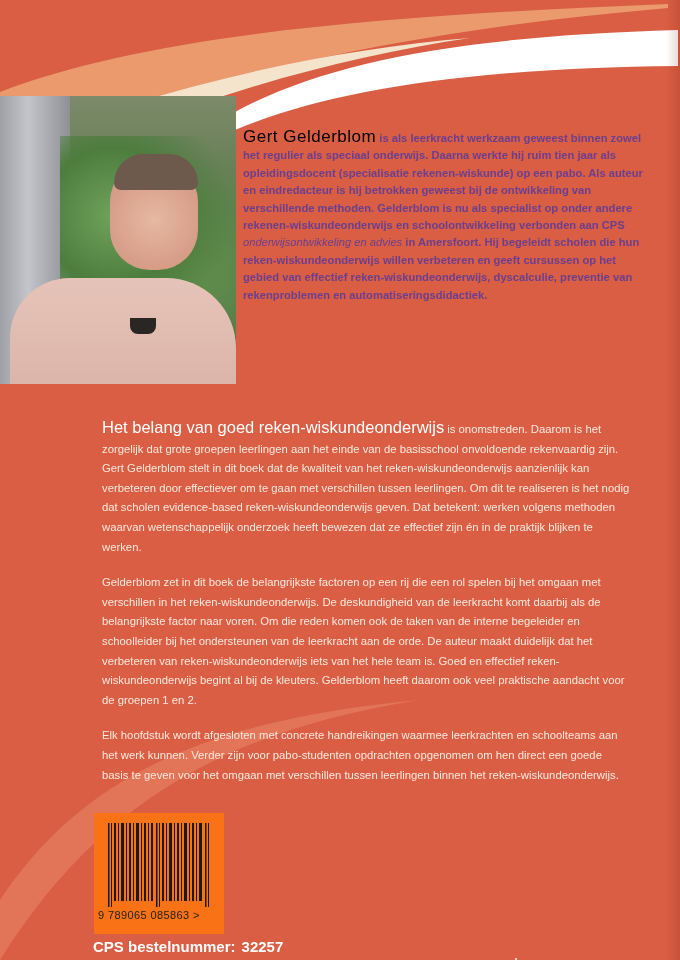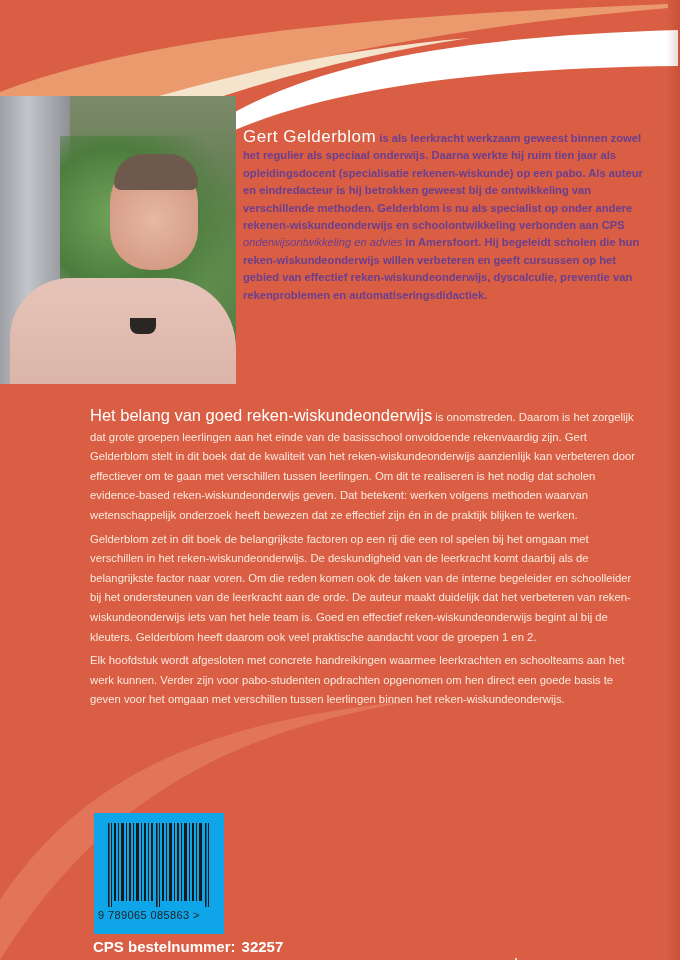--- a/index.html
+++ b/index.html
@@ -15,28 +15,28 @@
     background: radial-gradient(circle at 30% 40%, #6fa25a 0%, #4d7d3e 40%, rgba(0,0,0,0) 70%),
                 radial-gradient(circle at 80% 70%, #5f8f4d 0%, rgba(0,0,0,0) 60%); }
   .photo .shirt { position: absolute; left: 10px; top: 182px; width: 226px; height: 120px; border-radius: 60px 70px 0 0;
     background: linear-gradient(180deg, #e6c3b8 0%, #dbb3a8 100%); }
   .photo .head { position: absolute; left: 110px; top: 62px; width: 88px; height: 112px; border-radius: 44px 44px 40px 40px;
     background: radial-gradient(circle at 50% 55%, #e7b8a2 0%, #d49a84 70%, #b97d68 100%); }
   .photo .hair { position: absolute; left: 114px; top: 58px; width: 84px; height: 36px; border-radius: 42px 42px 10px 10px; background: #6e5a4c; }
   .photo .tee { position: absolute; left: 130px; top: 222px; width: 26px; height: 16px; background: #2a2623; border-radius: 0 0 8px 8px; }
 
   .bio { position: absolute; left: 243px; top: 128px; width: 400px; color: #6a3f8f; font-size: 11.2px; line-height: 17.4px; font-weight: bold; }
-  .bio .name { font-size: 17px; font-weight: normal; color: #ffffff; letter-spacing: 0.5px; }
+  .bio .name { font-size: 17px; font-weight: normal; color: #000000; letter-spacing: 0.5px; }
   .bio em { font-style: italic; font-weight: normal; }
 
   .blurb { position: absolute; left: 86px; top: 402px; width: 560px; color: #fbe9de; font-size: 11.3px; line-height: 19.6px; }
   .blurb .lead { font-size: 16.5px; color: #ffffff; }
-  .blurb p { margin: 4px; }
+  .blurb p { margin: 16px; }
 
-  .barcode-box { position: absolute; left: 94px; top: 813px; width: 130px; height: 121px; background: #0ea5e9; }
+  .barcode-box { position: absolute; left: 94px; top: 813px; width: 130px; height: 121px; background: #f97316; }
   .bars { position: absolute; left: 14px; top: 10px; width: 104px; height: 84px; }
   .isbn { position: absolute; left: 4px; top: 96px; font-family: "Liberation Sans", sans-serif; font-size: 11px; color: #222; letter-spacing: 0.4px; white-space: nowrap; }
   .order { position: absolute; left: 93px; top: 938px; color: #fff; font-size: 15px; font-weight: bold; }
   .order .num { margin-left: 6px; }
 
   .logo { position: absolute; left: 396px; top: 820px; width: 200px; height: 110px; }
   .logo .cps { position: absolute; left: 66px; top: 66px; color: #3d3ea1; font-size: 21px; font-weight: bold; font-style: italic; font-family: "Liberation Sans", sans-serif; }
   .logo .tag { position: absolute; left: 64px; top: 90px; color: #7e4aa0; font-size: 8px; font-style: italic; white-space: nowrap; }
   .www { position: absolute; left: 460px; top: 928px; color: #fff; font-size: 10.5px; font-weight: bold; margin-top: 28px; }
 </style>

